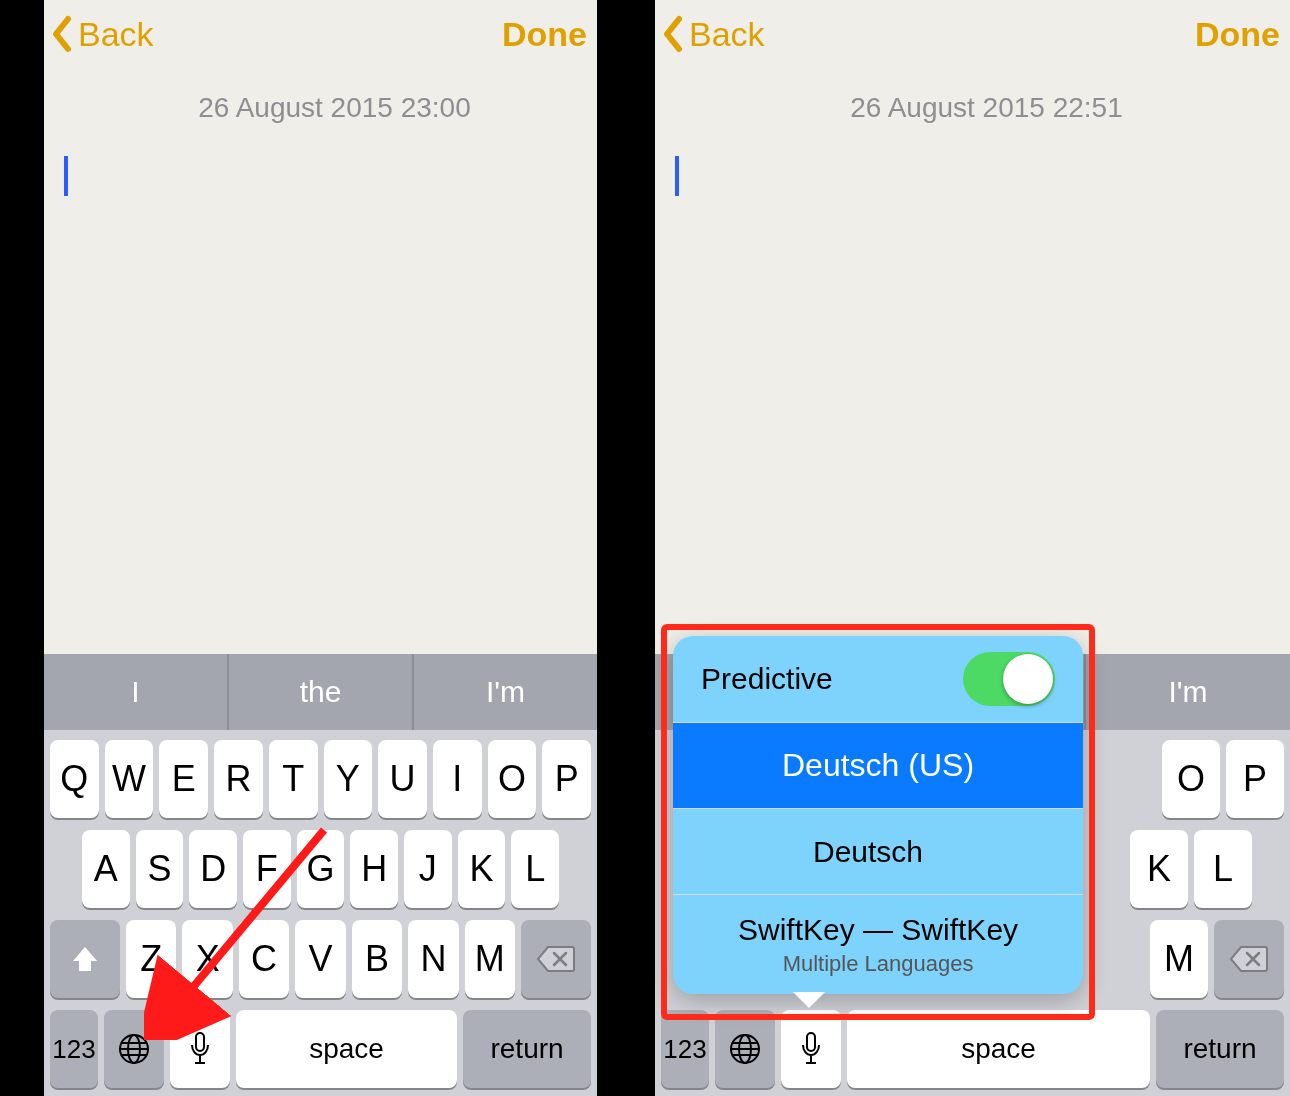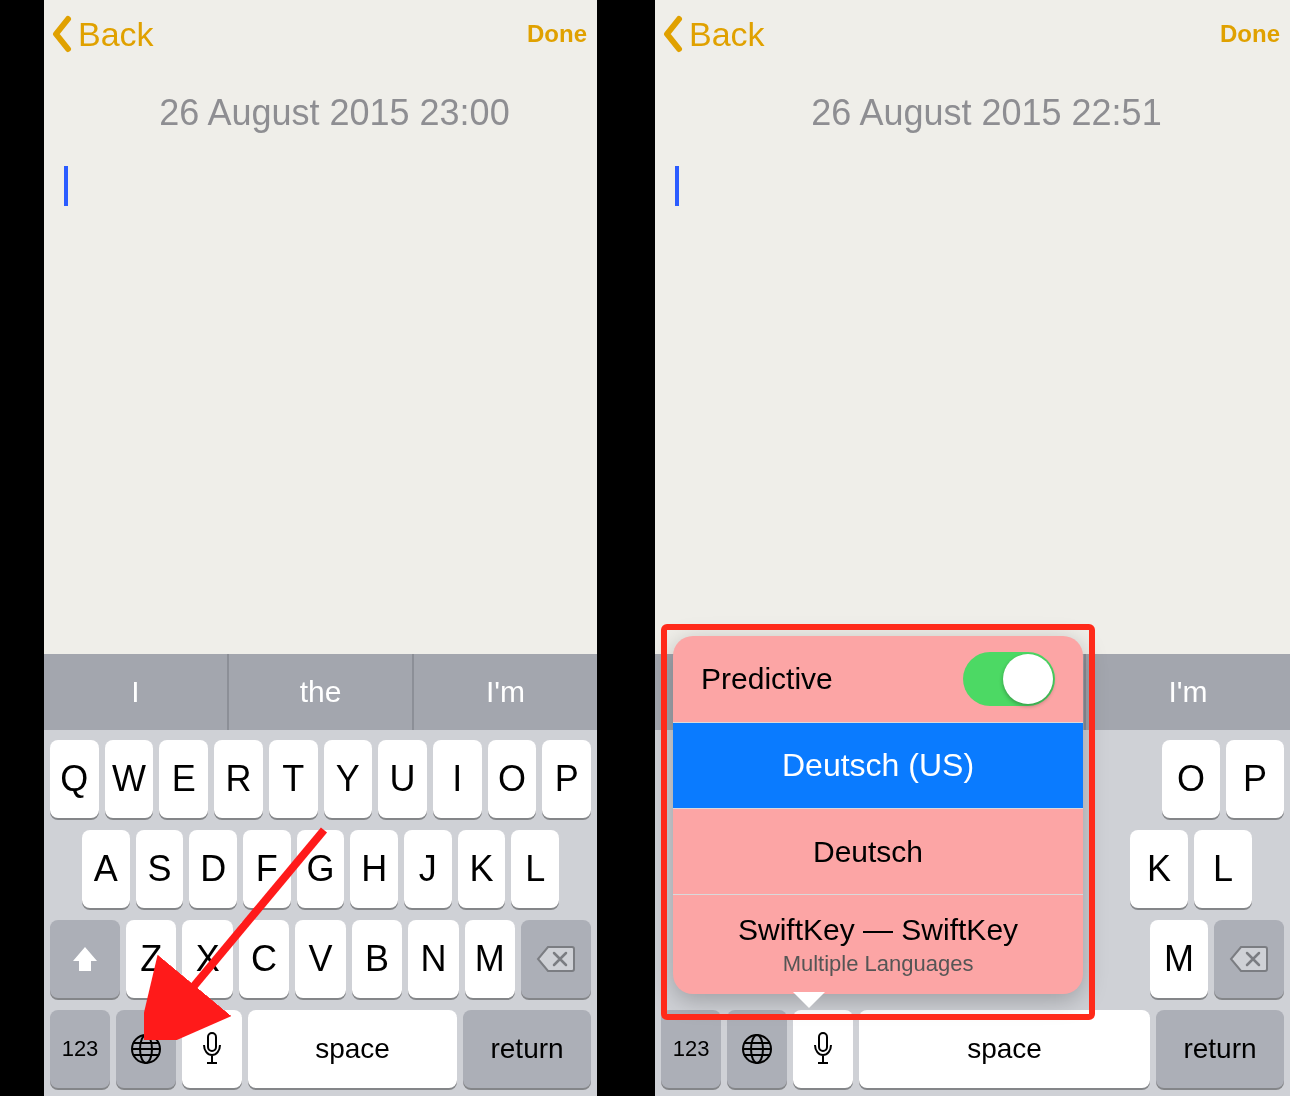--- a/index.html
+++ b/index.html
@@ -7,51 +7,51 @@
   .split { display:flex; width:1290px; height:1096px; }
   .divider { width:14px; background:#000; flex:none; }
   .phone { position:relative; width:594px; height:1096px; background:#efeee9; overflow:hidden; display:flex; flex-direction:column;margin-left:44px; }
   .phone.right { width:682px; }
   
   .nav { height:68px; display:flex; align-items:center; justify-content:space-between; padding:0 10px 0 6px; }
   .nav-left { display:flex; align-items:center; cursor:pointer; }
   .chev { width:24px; height:38px; }
   .chev path { stroke:#e0a100; stroke-width:6; fill:none; stroke-linecap:round; stroke-linejoin:round; }
   .nav-label { font-size:34px; font-weight:400; color:#e0a100; margin-left:4px; }
-  .nav-done { font-size:24px; font-weight:600; color:#e0a100; cursor:pointer; }
-  
-  .ts { text-align:center; font-size:36px; color:#8e8e92; margin-top:24px;padding-left:28px; }
+  .nav-done { font-size:34px; font-weight:600; color:#e0a100; cursor:pointer; }
+  
+  .ts { text-align:center; font-size:28px; color:#8e8e92; margin-top:24px;padding-left:28px; }
   
   .notearea { flex:1; position:relative; padding:32px 20px 0 20px; }
   .cursor { width:4px; height:40px; background:#2b5cff; animation: blink 1.1s step-start infinite; }
   @keyframes blink { 50% { opacity:0 } }
   
   .kb-wrap { position:absolute; left:0; right:0; bottom:0; }
   .pred { height:76px; background:#a3a6ae; display:flex; }
   .pred-cell { flex:1; display:flex; align-items:center; justify-content:center; color:#fff; font-size:30px; }
   .pred-sep { width:2px; background:#8c8f97; }
   .kb { background:#cfd1d6; padding:10px 6px 8px 6px; }
   .krow { display:flex; justify-content:center; gap:6px; margin-bottom:12px; }
   .krow:last-child { margin-bottom:0; }
   .key { background:#fff; border-radius:8px; box-shadow:0 2px 0 #848689; height:78px; display:flex; align-items:center; justify-content:center; font-size:36px; color:#000; cursor:pointer; user-select:none; }
   .phone .key.letter { flex:1; min-width:0; }
   .key.fn { background:#acafb7; }
   .key.shift, .key.bksp { width:70px; flex:none; }
-  .key.num { width:60px; flex:none; font-size:22px; }
+  .key.num { width:48px; flex:none; font-size:26px; }
   .key.globe, .key.mic { width:60px; flex:none; }
   .key.space { flex:1; font-size:28px; }
   .key.return { width:128px; flex:none; font-size:28px; }
   .row2pad { width:26px; flex:none; }
   
   svg.ic { display:block; }
   
   .arrow { position:absolute; pointer-events:none; }
   
   .popup-frame { position:absolute; border:6px solid #ff2a1a; border-radius:6px; pointer-events:none; }
-  .popup { position:absolute; background:#fca5a5; border-radius:20px; box-shadow:0 6px 24px rgba(0,0,0,.25); overflow:visible; }
+  .popup { position:absolute; background:#7dd3fc; border-radius:20px; box-shadow:0 6px 24px rgba(0,0,0,.25); overflow:visible; }
   .popup .tail { position:absolute; bottom:-14px; left:120px; width:0; height:0; border-left:16px solid transparent; border-right:16px solid transparent; border-top:16px solid #fff; }
   .popup-row { height:86px; display:flex; align-items:center; border-top:1px solid #d9d9db; font-size:30px; color:#000; padding:0 28px; cursor:pointer; }
   .popup-row:first-child { border-top:none; }
   .popup-row.pred-row { justify-content:space-between; }
   .popup-row.sel { background:#0a7bff; color:#fff; justify-content:center; font-size:32px; }
   .popup-row.center { justify-content:center;padding-left:8px; }
   .popup-row.sk { flex-direction:column; justify-content:center; height:100px; text-align:center; }
   .popup-row.sk .sub { font-size:22px; color:#555; margin-top:4px; }
   
   .switch { width:92px; height:54px; border-radius:27px; background:#4cd964; position:relative; cursor:pointer; }

